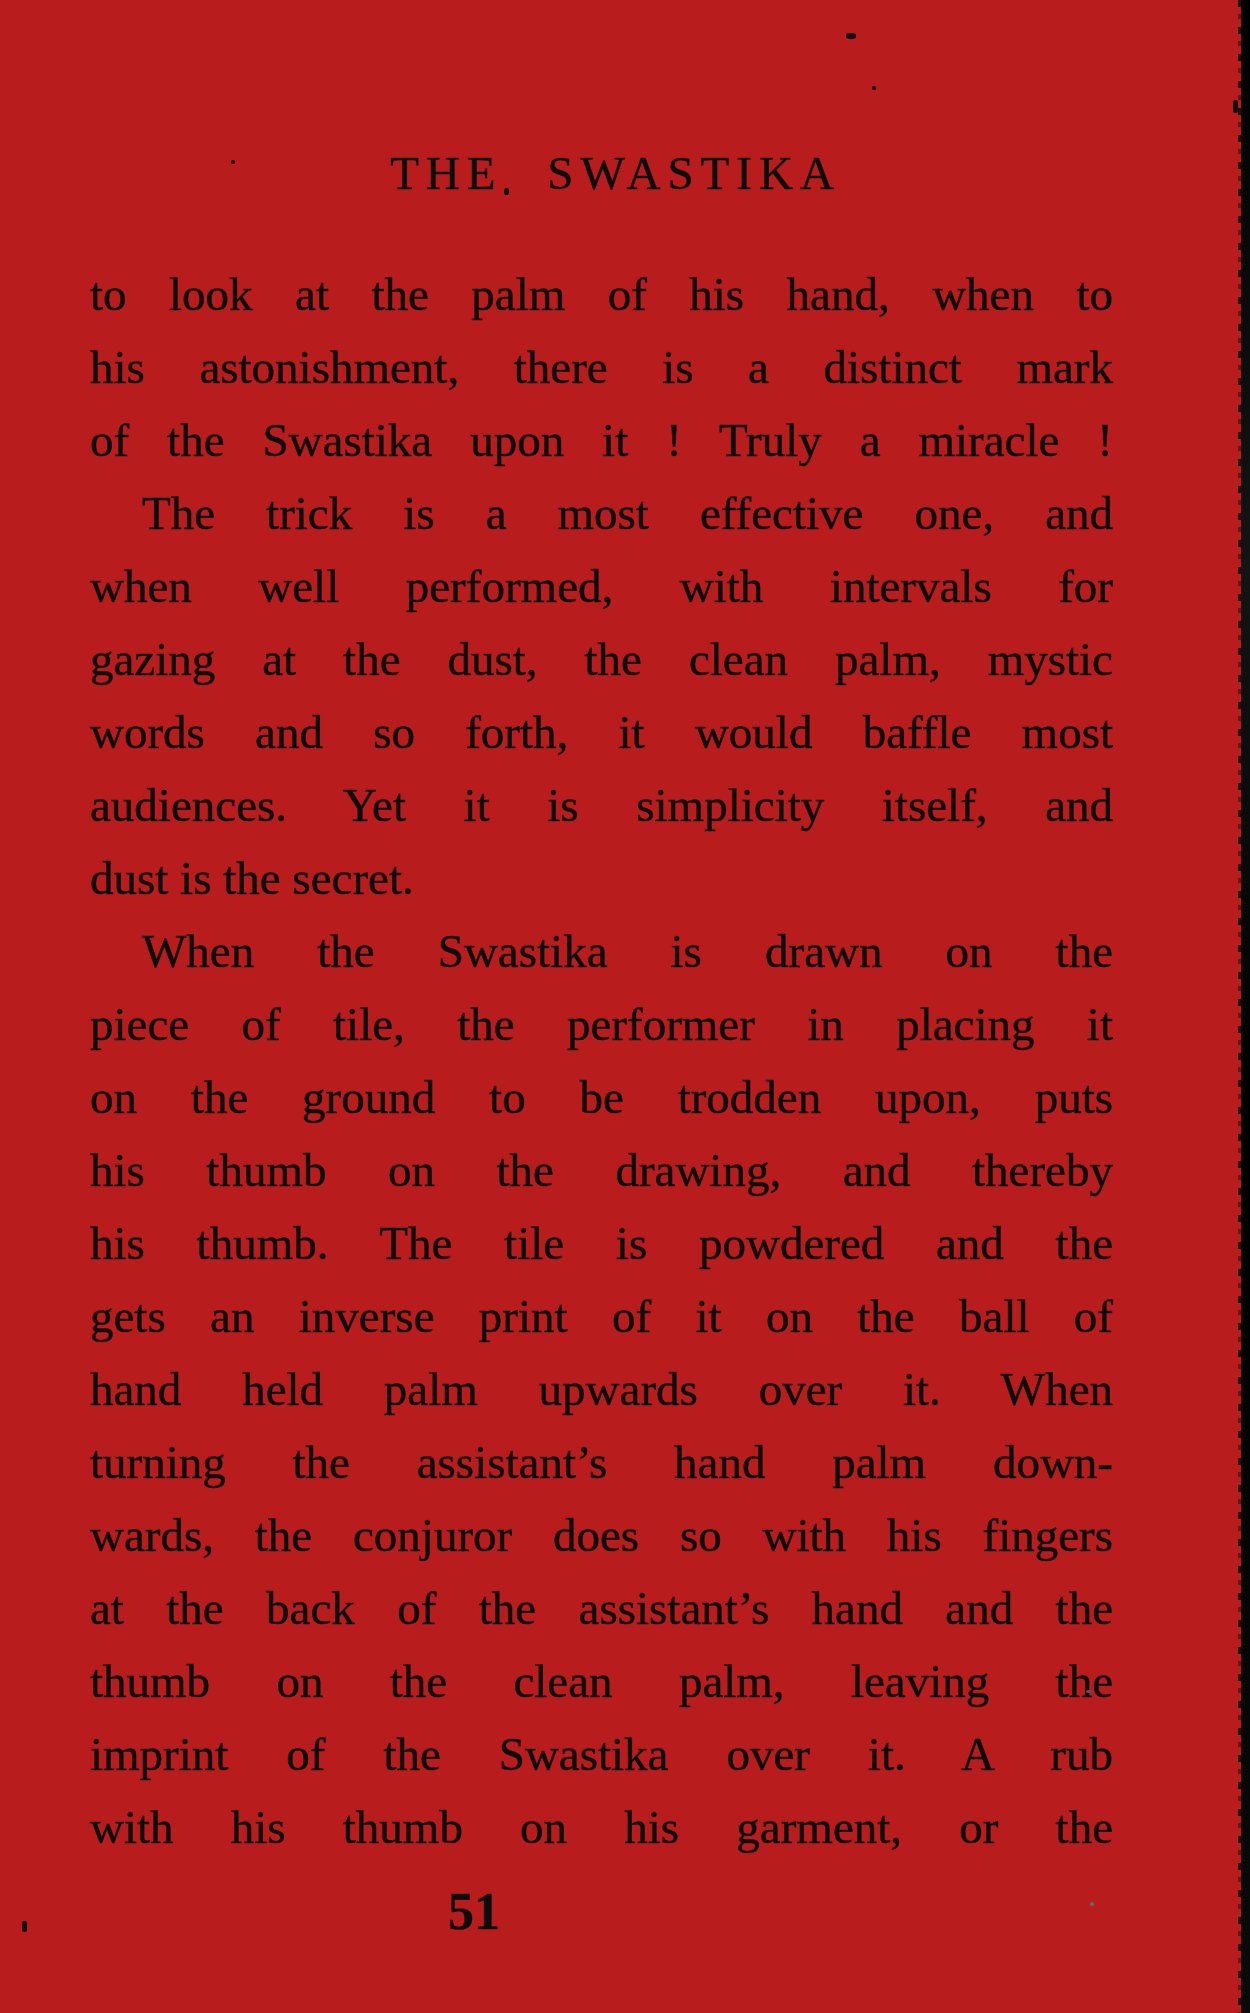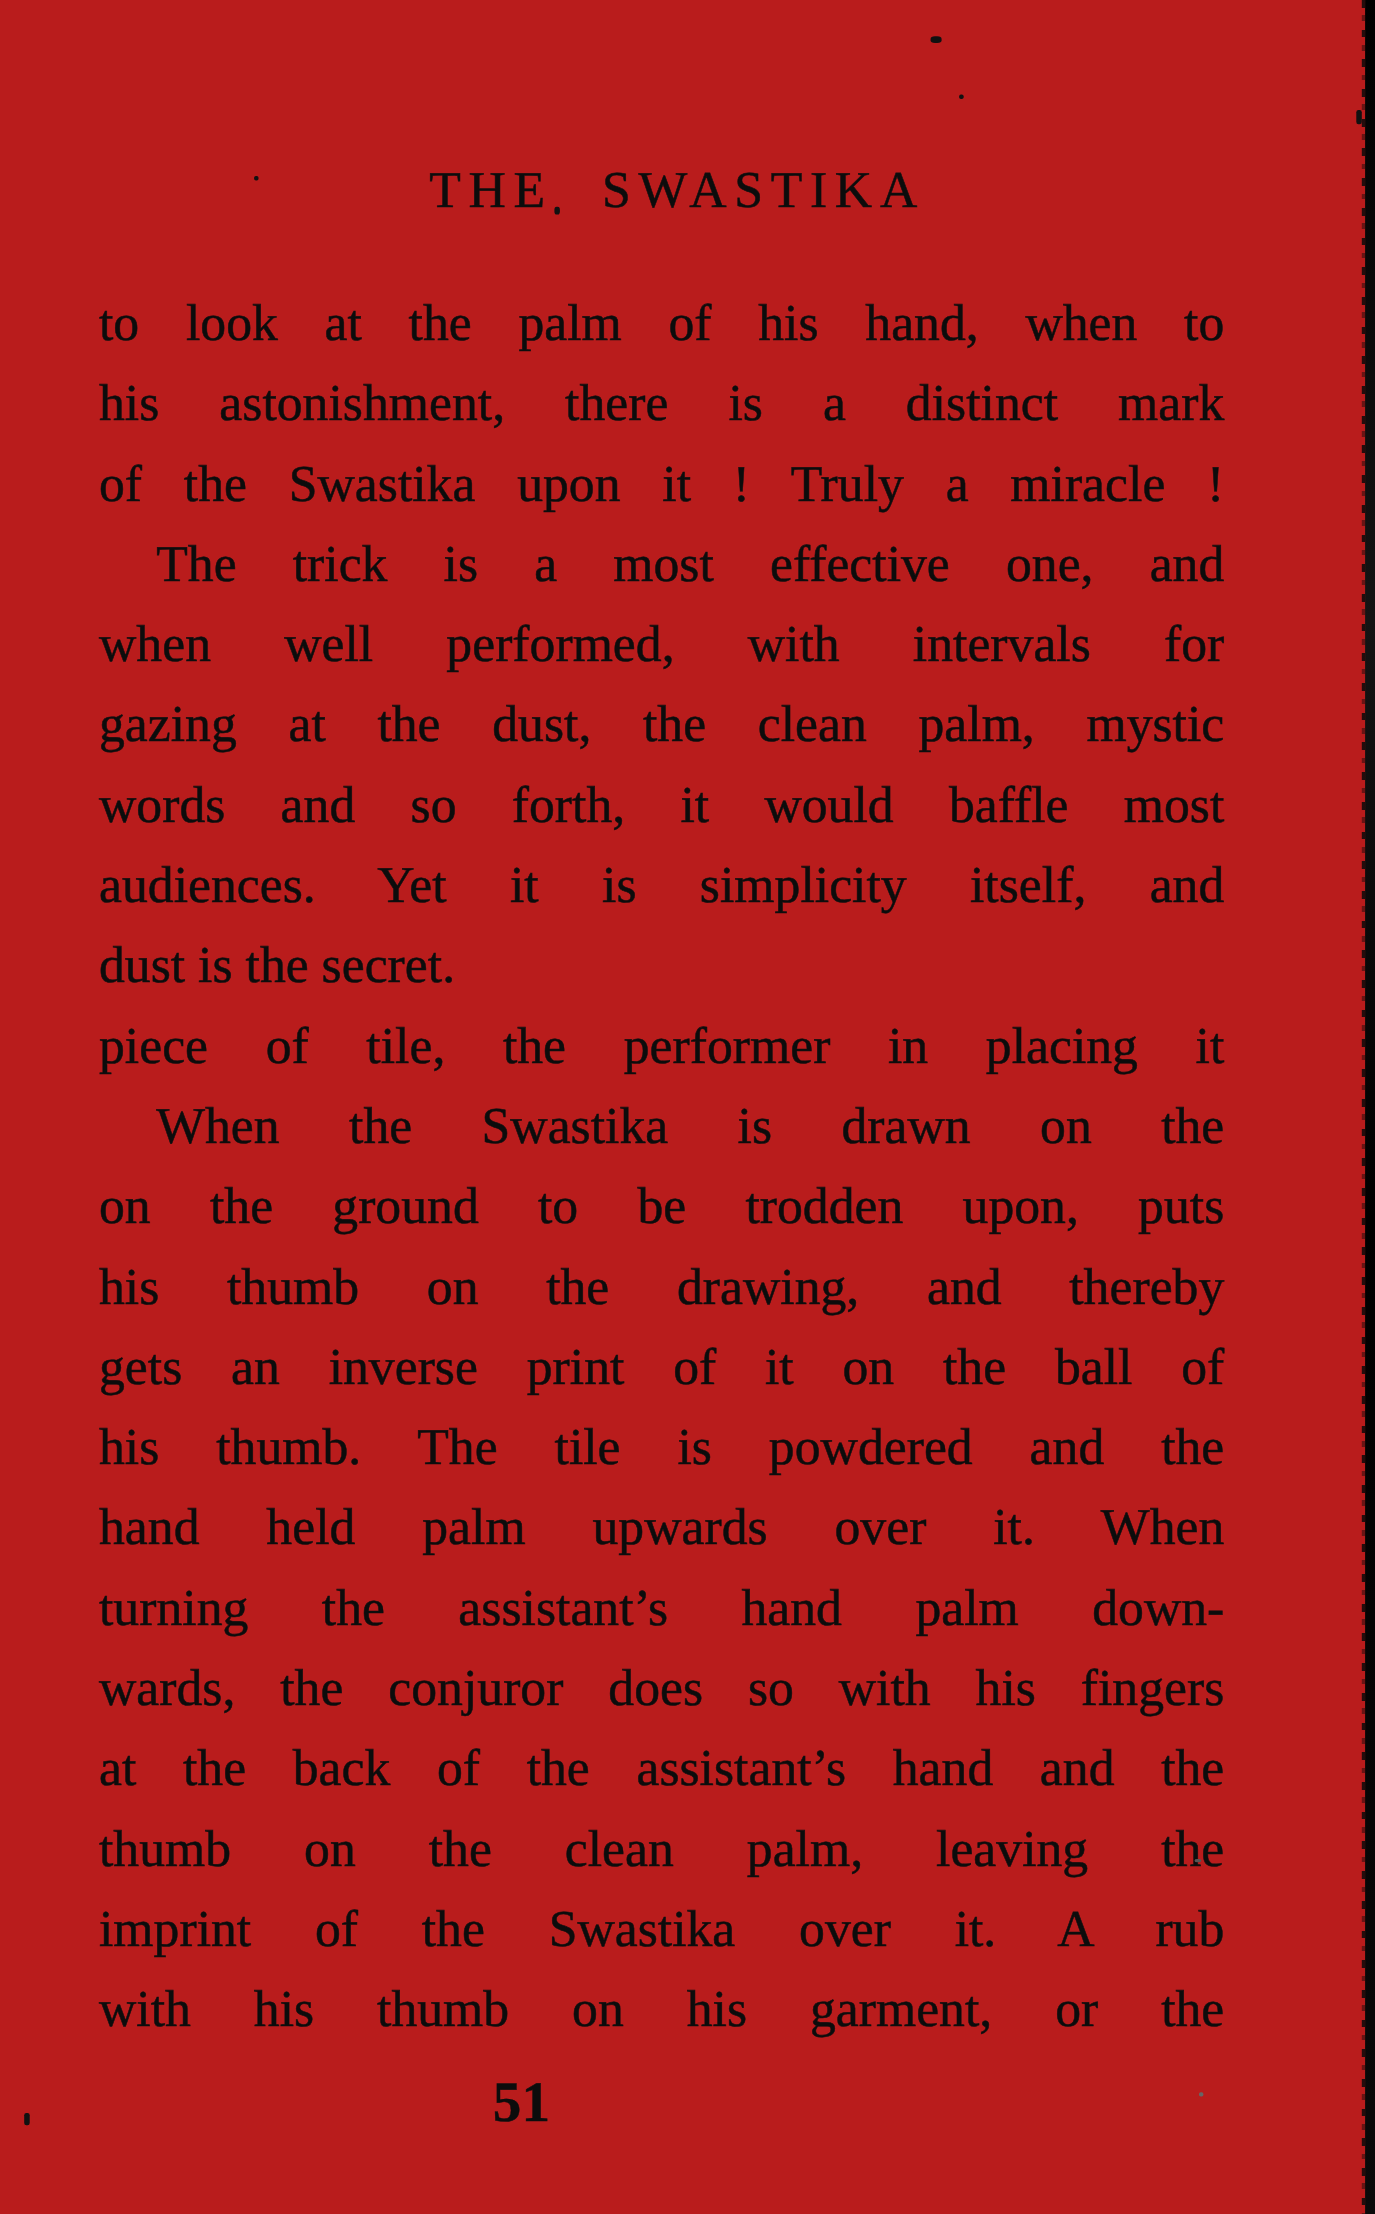--- a/index.html
+++ b/index.html
@@ -102,26 +102,26 @@
   <div class="body-text">
       <div class="line">to look at the palm of his hand, when to</div>
       <div class="line">his astonishment, there is a distinct mark</div>
       <div class="line">of the Swastika upon it !  Truly a miracle !</div>
       <div class="line indent">The trick is a most effective one, and</div>
       <div class="line">when well performed, with intervals for</div>
       <div class="line">gazing at the dust, the clean palm, mystic</div>
       <div class="line">words and so forth, it would baffle most</div>
       <div class="line">audiences.  Yet it is simplicity itself, and</div>
       <div class="line no-just">dust is the secret.</div>
+      <div class="line indent">When the Swastika is drawn on the</div>
       <div class="line">piece of tile, the performer in placing it</div>
-      <div class="line indent">When the Swastika is drawn on the</div>
       <div class="line">on the ground to be trodden upon, puts</div>
       <div class="line">his thumb on the drawing, and thereby</div>
+      <div class="line">his thumb.  The tile is powdered and the</div>
       <div class="line">gets an inverse print of it on the ball of</div>
-      <div class="line">his thumb.  The tile is powdered and the</div>
       <div class="line">hand held palm upwards over it.  When</div>
       <div class="line">turning the assistant’s hand palm down-</div>
       <div class="line">wards, the conjuror does so with his fingers</div>
       <div class="line">at the back of the assistant’s hand and the</div>
       <div class="line">thumb on the clean palm, leaving the</div>
       <div class="line">imprint of the Swastika over it.  A rub</div>
       <div class="line">with his thumb on his garment, or the</div>
     </div>
 
   <div class="folio">51</div>

